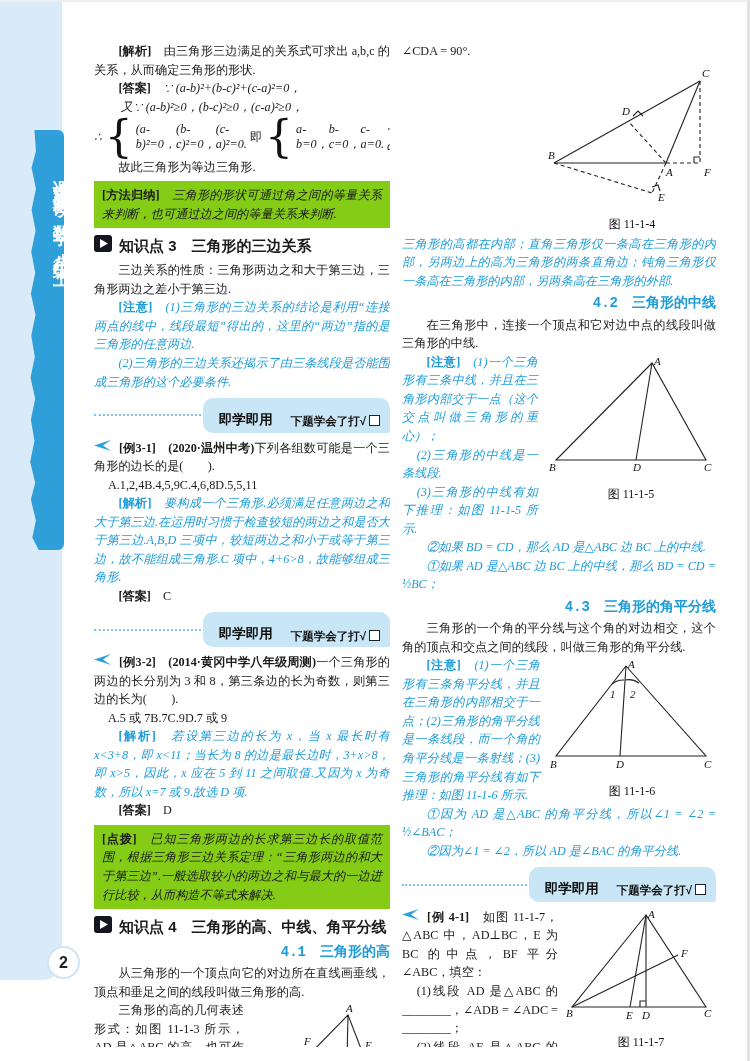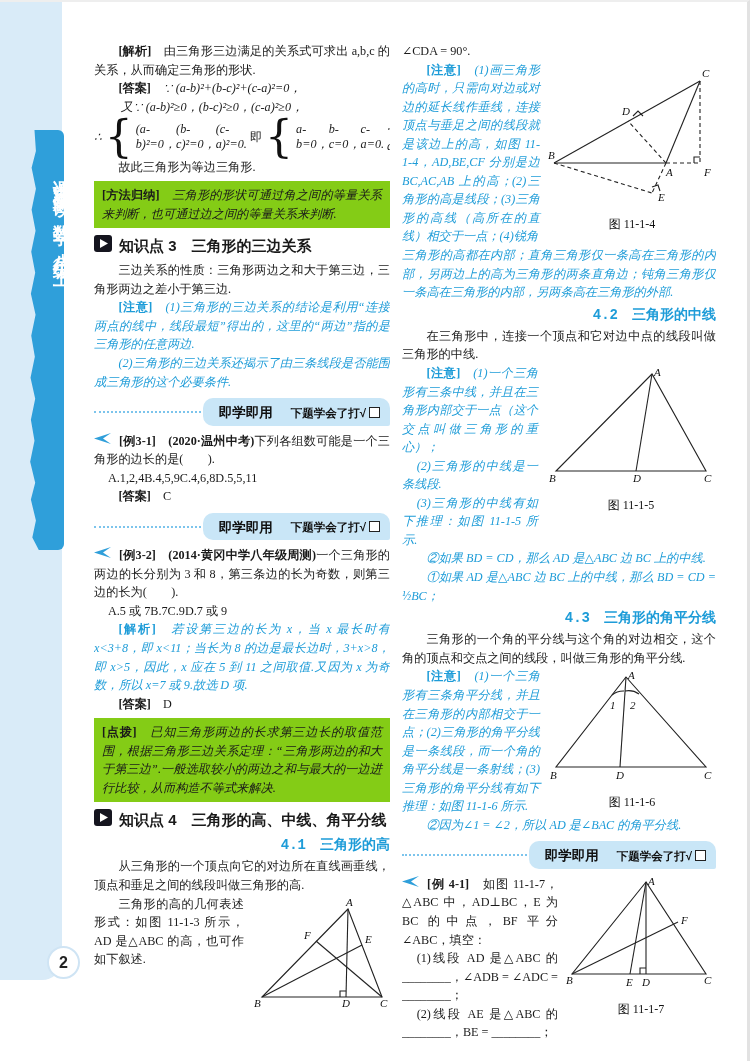--- a/index.html
+++ b/index.html
@@ -61,21 +61,21 @@
   }
   .sub-header {
     color:#1e9cd8; font-weight:bold; margin:3px 0 1px; text-indent:1.6em;
     font-family:Liberation Mono, monospace; font-size:14px; text-align:right;
   }
   
   .use-bar { display:flex; align-items:center; margin:7px 0 5px; }
   .use-dots { flex:1; border-top:2px dotted #7cc4ec; margin-right:2px; }
   .use-pill {
     background:#c9e6f7; border-radius:10px 10px 2px 10px;
-    display:flex; align-items:center; padding:5px 10px 2px 16px; gap:18px;
+    display:flex; align-items:flex-end; padding:12px 10px 2px 16px; gap:18px;
     font-family:"Liberation Sans","DejaVu Sans",sans-serif;
   }
   .use-title { font-weight:bold; font-size:13.5px; color:#111; }
   .use-hint  { font-weight:bold; font-size:11.5px; color:#111; }
   .cbx {
     display:inline-block; width:11px; height:11px; border:1.5px solid #222;
     background:#fff; vertical-align:-1px; margin-left:3px;
   }
   
   .ex-head { text-indent:0; }
@@ -163,20 +163,21 @@
 
     <p class="ex-head"><span class="ex-marker"><svg width="17" height="11" viewBox="0 0 17 11">
             <polygon points="17,0 0,5.5 17,11 9,5.5" fill="#2f9fda"></polygon>
           </svg></span><span class="label">[例3-1]</span>　<span class="label">(2020·温州中考)</span><span>下列各组数可能是一个三角形的边长的是(　　).</span></p>
     <div class="opts">
       <span>A.1,2,4</span>
       <span>B.4,5,9</span>
       <span>C.4,6,8</span>
       <span>D.5,5,11</span>
     </div>
+    <p class="indent blue-note"><span class="label">[解析]</span>　<span>要构成一个三角形.必须满足任意两边之和大于第三边.在运用时习惯于检查较短的两边之和是否大于第三边.A,B,D 三项中，较短两边之和小于或等于第三边，故不能组成三角形.C 项中，4+6&gt;8，故能够组成三角形.</span></p>
     <p class="indent"><span class="label">[答案]</span>　<span>C</span></p>
 
     <div class="use-bar">
       <div class="use-dots"></div>
       <div class="use-pill">
         <span class="use-title">即学即用</span>
         <span class="use-hint"><span>下题学会了打√</span><span class="cbx"></span></span>
       </div>
     </div>
 
@@ -249,21 +250,20 @@
           <polyline class="geo" points="104,124 110,122 112,128" stroke-width="0.9"></polyline>
           <text x="0" y="96">B</text>
           <text x="154" y="14">C</text>
           <text x="74" y="52">D</text>
           <text x="118" y="113">A</text>
           <text x="156" y="113">F</text>
           <text x="110" y="138">E</text>
         </svg>
         <div class="fig-cap">图 11-1-4</div>
       </div>
-      <p class="indent"><span class="label">[注意]</span>　<span>(1)画三角形的高时，只需向对边或对边的延长线作垂线，连接顶点与垂足之间的线段就是该边上的高，如图 11-1-4，AD,BE,CF 分别是边 BC,AC,AB 上的高；(2)三角形的高是线段；(3)三角形的高线（高所在的直线）相交于一点；(4)锐角</span></p>
       <div class="clr"></div>
       <p>三角形的高都在内部；直角三角形仅一条高在三角形的内部，另两边上的高为三角形的两条直角边；钝角三角形仅一条高在三角形的内部，另两条高在三角形的外部.</p>
     </div>
 
     <p class="sub-header">4.2　三角形的中线</p>
     <p class="indent">在三角形中，连接一个顶点和它对边中点的线段叫做三角形的中线.</p>
 
     <div class="blue-note">
       <div class="fig" style="width:170px;">
         <svg width="170" height="118" viewBox="0 0 170 118">
@@ -298,20 +298,21 @@
           <text x="62" y="40" font-style="normal">1</text>
           <text x="82" y="40" font-style="normal">2</text>
           <text x="2" y="110">B</text>
           <text x="156" y="110">C</text>
           <text x="68" y="110">D</text>
         </svg>
         <div class="fig-cap">图 11-1-6</div>
       </div>
       <p class="indent"><span class="label">[注意]</span>　<span>(1)一个三角形有三条角平分线，并且在三角形的内部相交于一点；(2)三角形的角平分线是一条线段，而一个角的角平分线是一条射线；(3)三角形的角平分线有如下推理：如图 11-1-6 所示.</span></p>
       <div class="clr"></div>
+      <p class="indent">①因为 AD 是△ABC 的角平分线，所以∠1 = ∠2 = ½∠BAC；</p>
       <p class="indent">②因为∠1 = ∠2，所以 AD 是∠BAC 的角平分线.</p>
     </div>
 
     <div class="use-bar">
       <div class="use-dots"></div>
       <div class="use-pill">
         <span class="use-title">即学即用</span>
         <span class="use-hint"><span>下题学会了打√</span><span class="cbx"></span></span>
       </div>
     </div>

